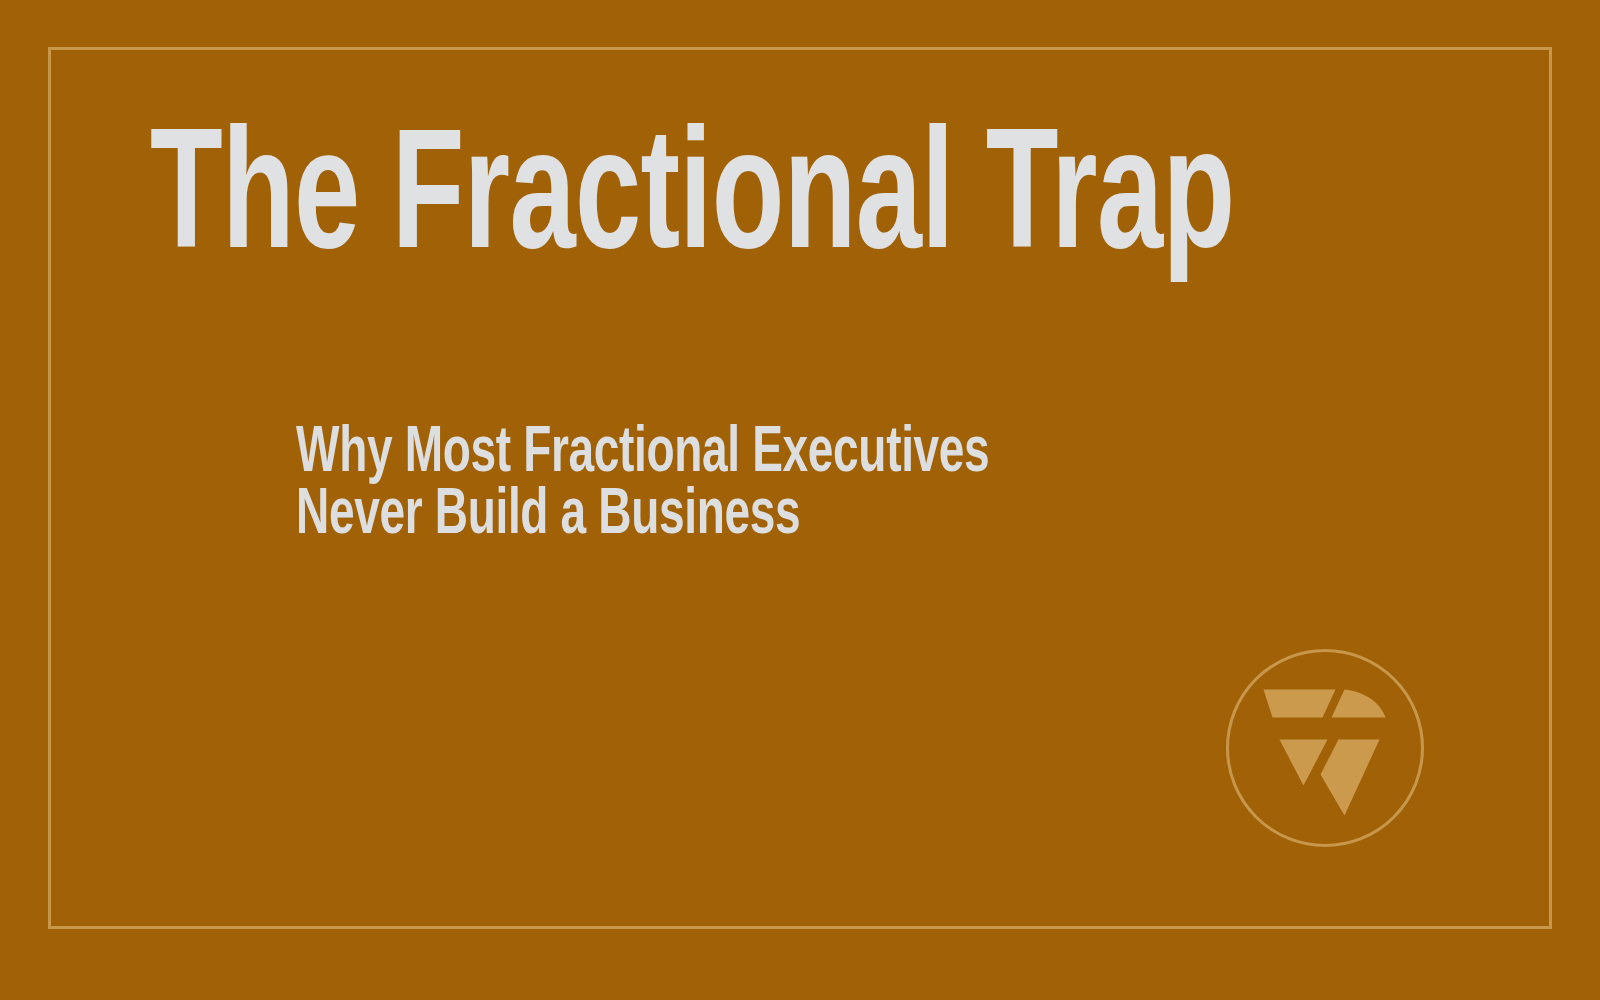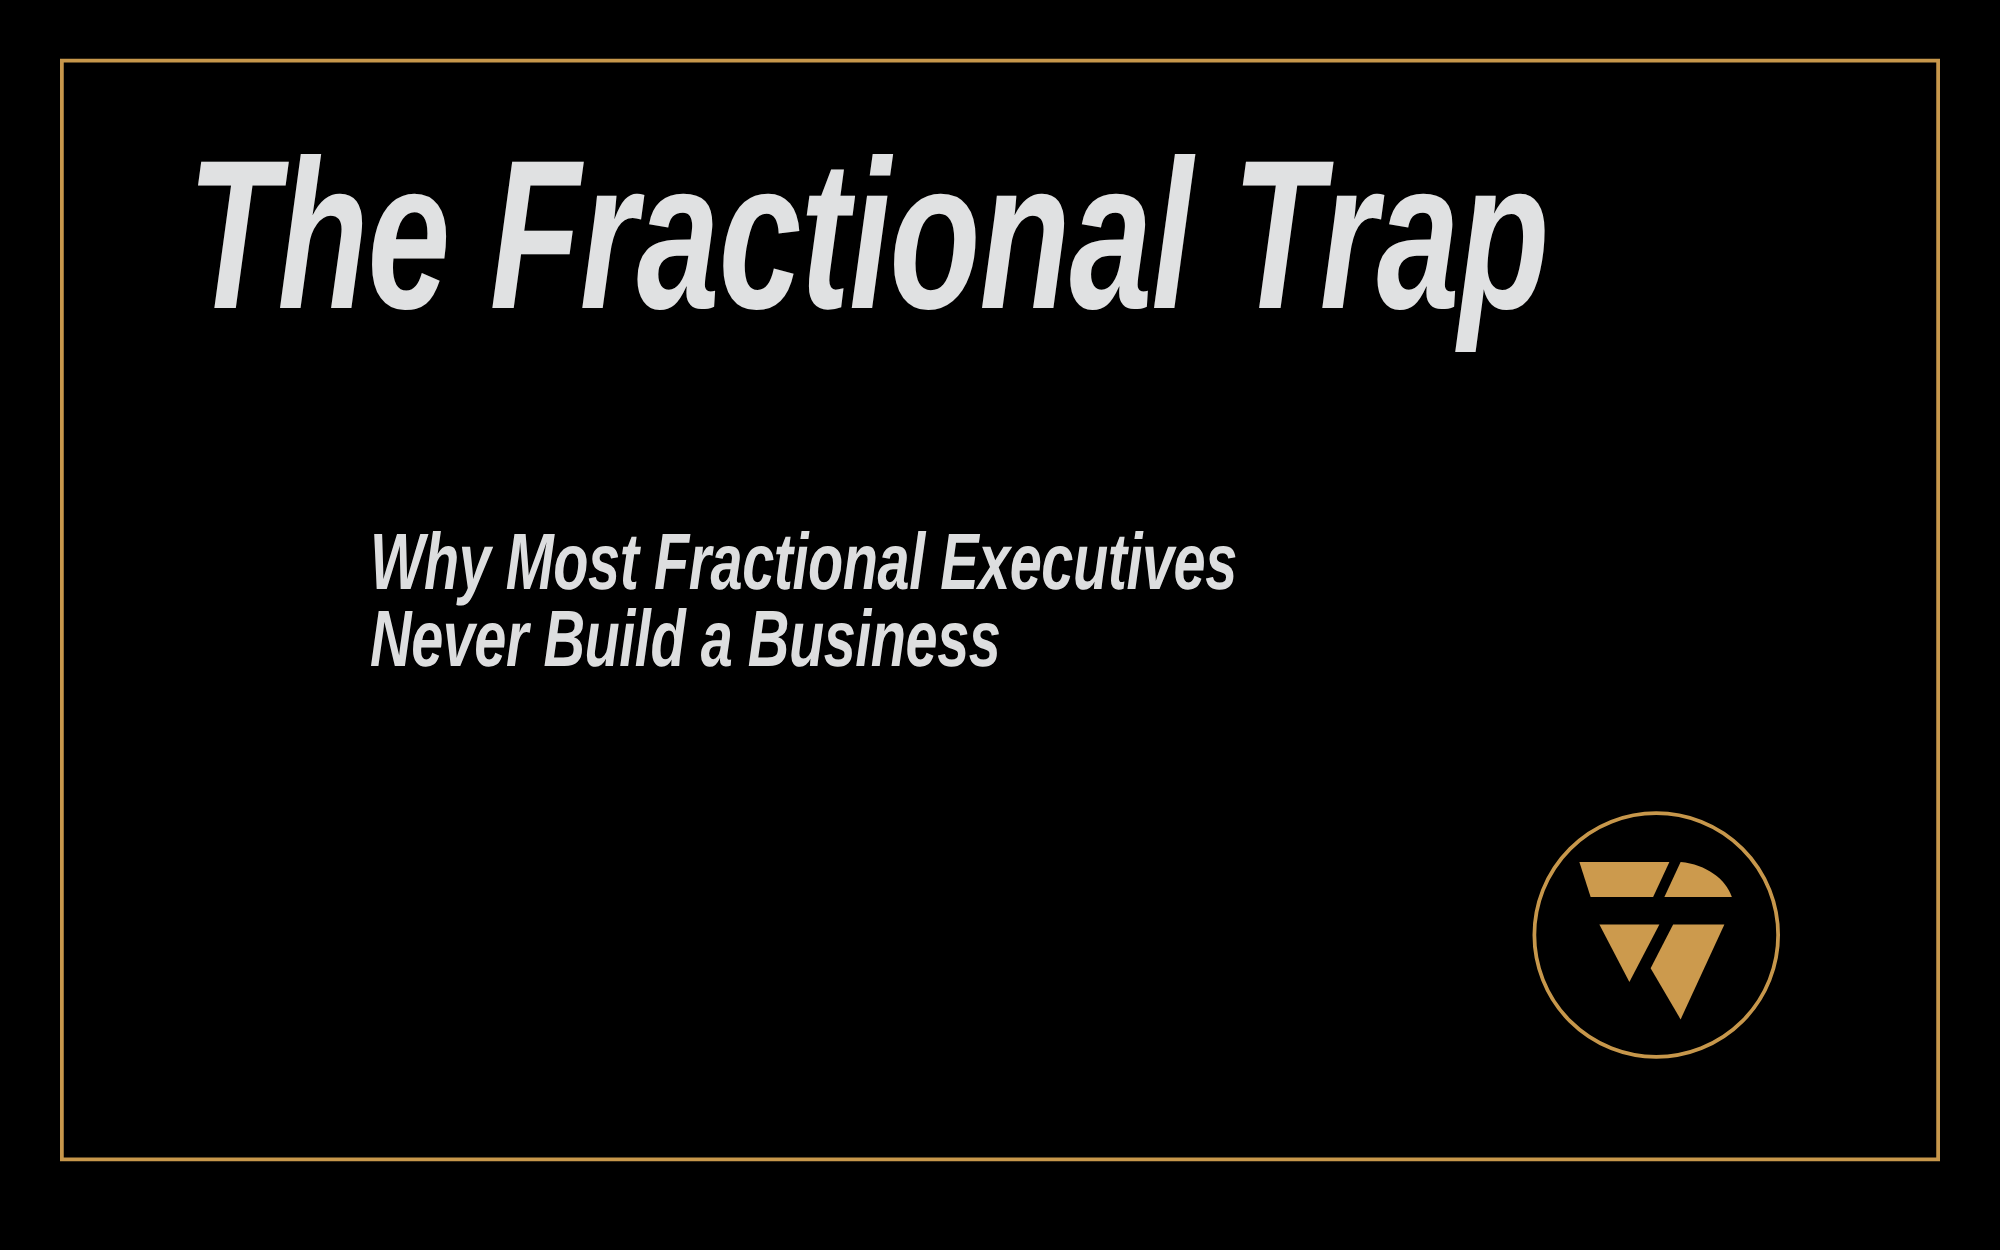--- a/index.html
+++ b/index.html
@@ -12,22 +12,21 @@
 
   body {
     background: #1A2029;
     font-family: "Liberation Sans", sans-serif;
   }
 
   .slide {
     position: relative;
     width: 1600px;
     height: 1000px;
-    background: #000000;
-    font-style: italic;
+    background: #a16207;
   }
 
   .slide-border {
     position: absolute;
     left: 48px;
     top: 47px;
     width: 1504px;
     height: 882px;
     border: 3px solid #C7974B;
     pointer-events: none;

